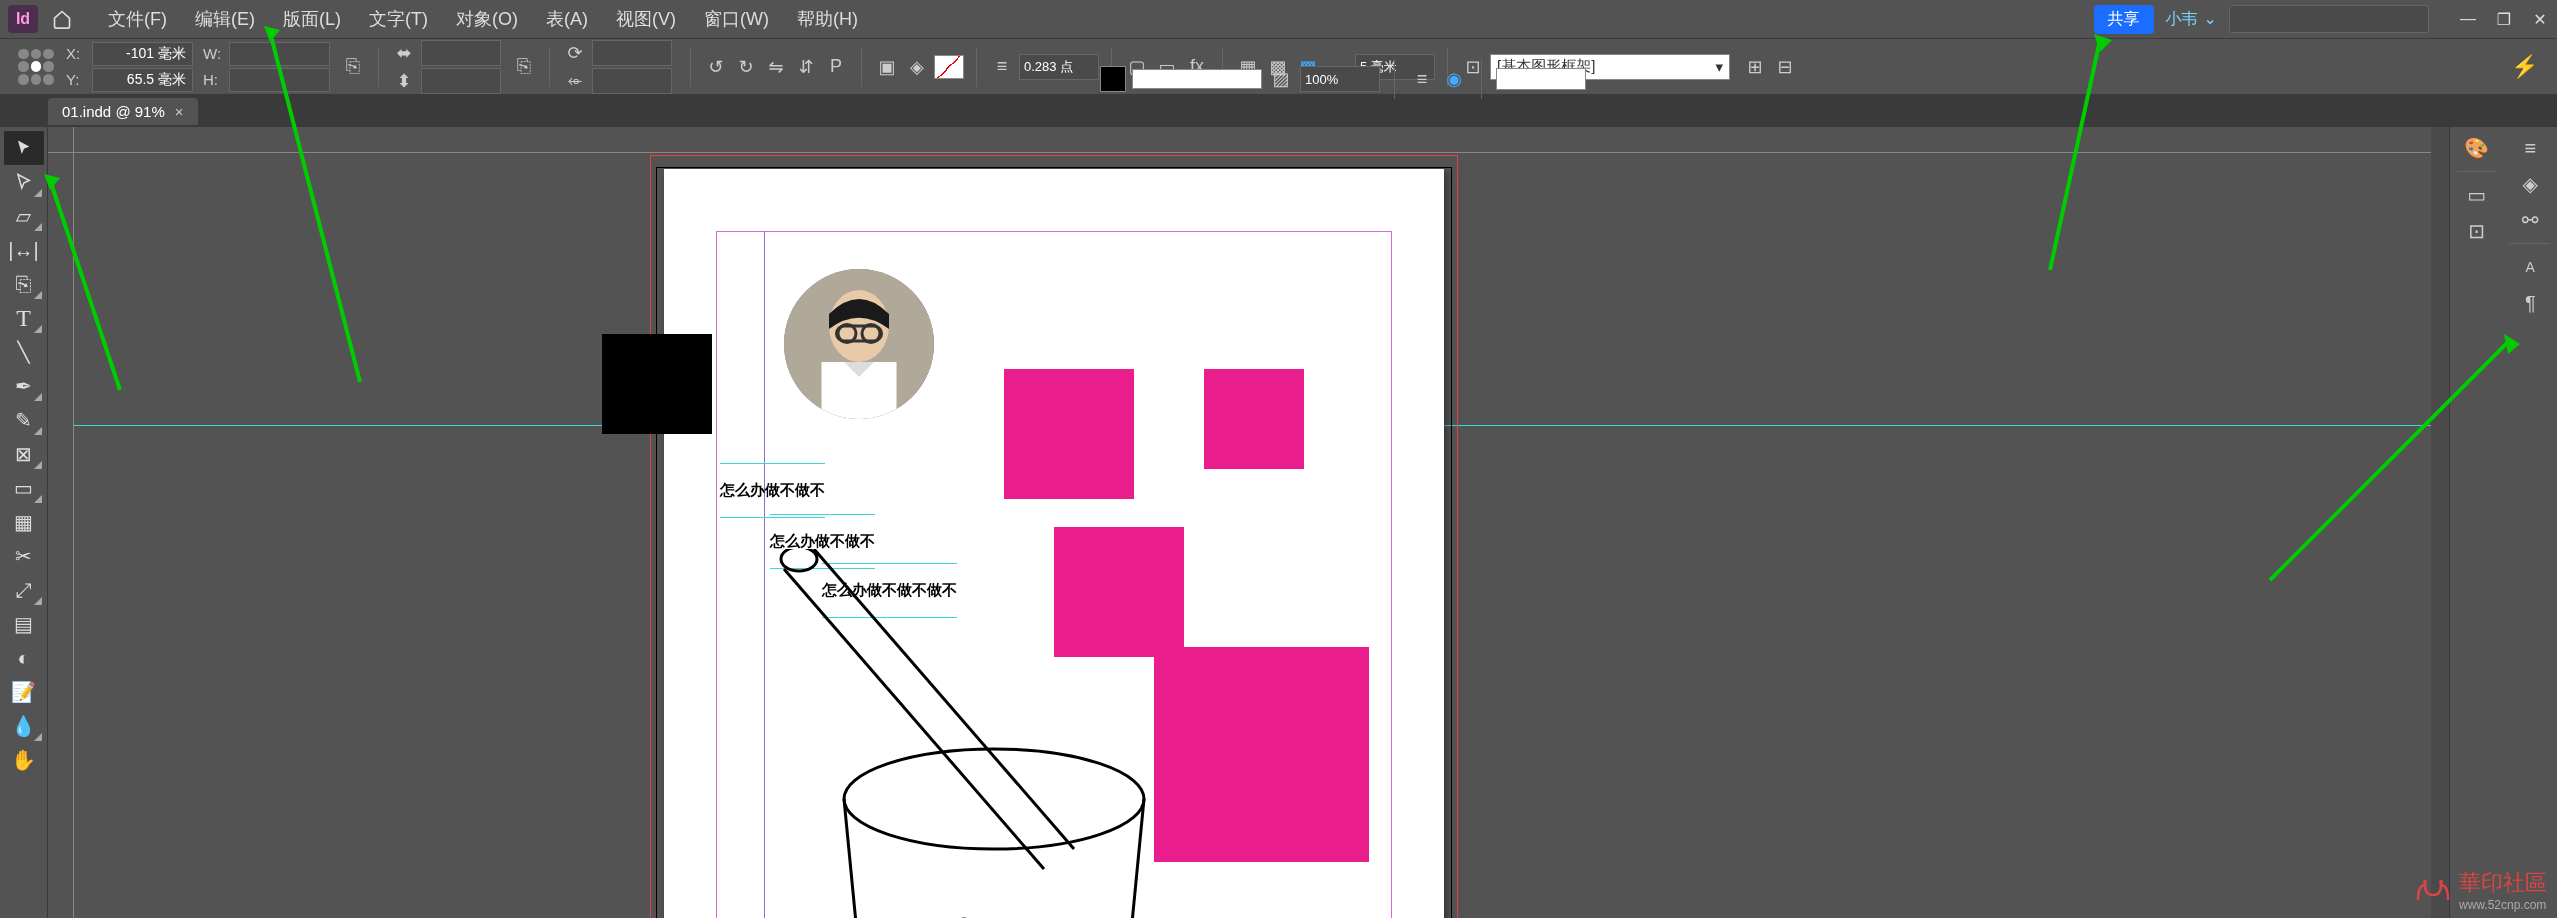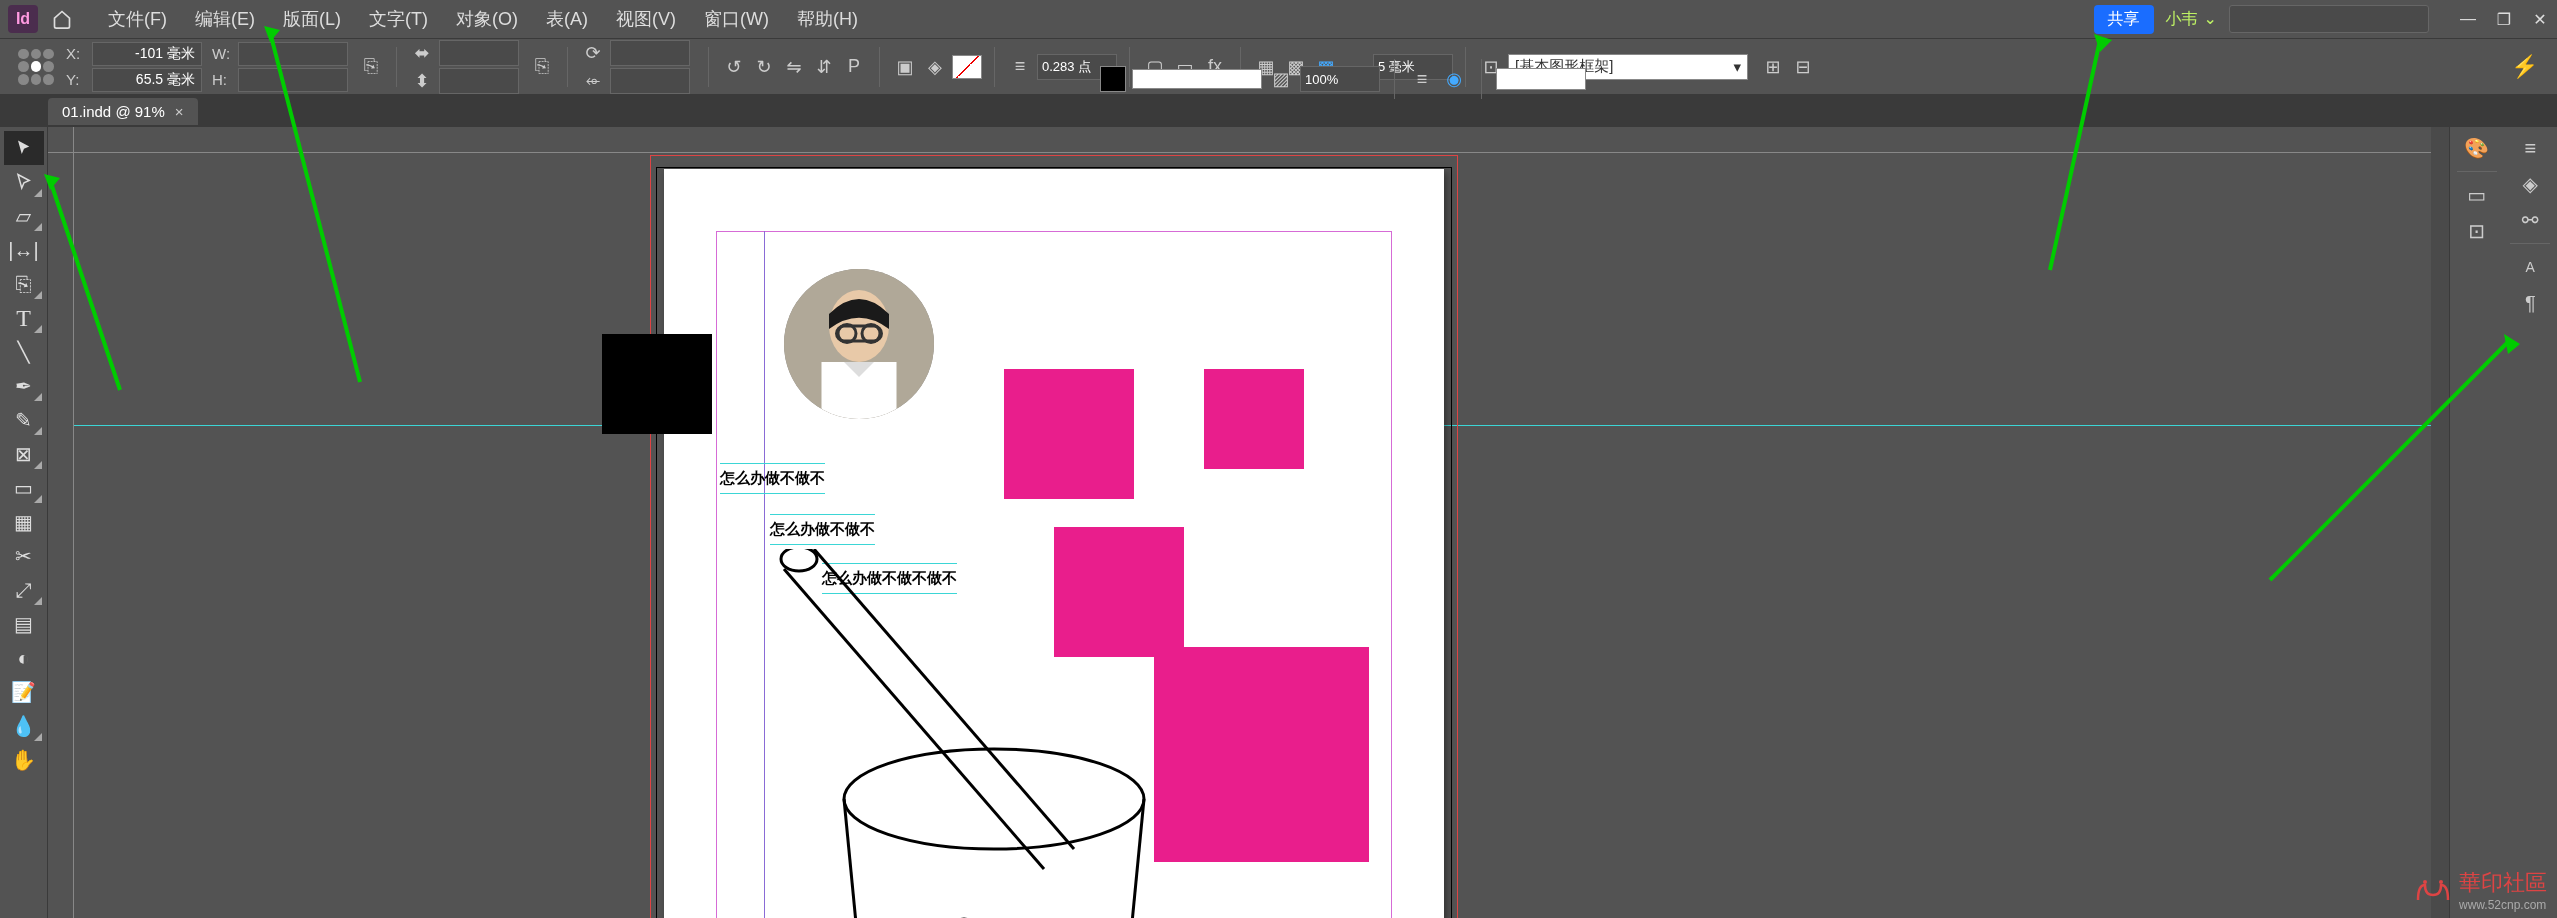--- a/index.html
+++ b/index.html
@@ -5,34 +5,34 @@
 * { margin: 0; padding: 0; box-sizing: border-box; font-family: "Microsoft YaHei", sans-serif; }
 body { background: #535353; color: #ccc; width: 2557px; height: 918px; overflow: hidden; position: relative; }
 
 
 .menubar { height: 38px; background: #535353; display: flex; align-items: center; padding: 0 8px; }
 .id-logo { width: 30px; height: 28px; background: #4b2d4e; color: #ff9ae1; font-weight: bold; font-size: 16px; display: flex; align-items: center; justify-content: center; border-radius: 4px; margin-right: 12px; }
 .home-icon { width: 24px; height: 24px; color: #ddd; display: flex; align-items: center; justify-content: center; margin-right: 20px; font-size: 18px; cursor: pointer; }
 .menu-item { color: #ddd; font-size: 18px; padding: 0 14px; cursor: pointer; }
 .menubar-right { margin-left: auto; display: flex; align-items: center; gap: 12px; }
 .share-btn { background: #1a6dff; color: #fff; padding: 4px 14px; border-radius: 4px; font-size: 16px; cursor: pointer; margin-left: 8px; }
-.user-name { color: #bef264; font-size: 16px; display: flex; align-items: flex-start; gap: 6px; cursor: pointer; }
+.user-name { color: #7dd3fc; font-size: 16px; display: flex; align-items: flex-start; gap: 6px; cursor: pointer; }
 .search-box { width: 200px; height: 28px; background: #4a4a4a; border: 1px solid #666; border-radius: 3px; }
 .window-controls { display: flex; gap: 18px; margin-left: 18px; }
 .win-ctrl { width: 18px; height: 18px; color: #ddd; font-size: 16px; cursor: pointer; display: flex; align-items: center; justify-content: center; }
 
 
 .controlbar { height: 56px; background: #535353; border-top: 1px solid #3a3a3a; display: flex; align-items: center; padding: 0 18px; gap: 4px; }
 .ref-point { width: 36px; height: 36px; display: grid; grid-template: repeat(3,1fr)/repeat(3,1fr); gap: 2px; margin-right: 8px; }
 .ref-point span { background: #888; border-radius: 50%; }
 .ref-point span.active { background: #fff; }
 .coord-group { display: flex; flex-direction: column; gap: 2px; margin-right: 6px; }
 .coord-row { display: flex; align-items: center; gap: 4px; }
 .coord-label { color: #ccc; font-size: 15px; width: 22px; }
-.coord-input { width: 110px; height: 24px; background: #4a4a4a; border: 1px solid #666; color: #fff; font-size: 14px; padding: 0 6px; text-align: right; }
+.coord-input { width: 101px; height: 24px; background: #4a4a4a; border: 1px solid #666; color: #fff; font-size: 14px; padding: 0 6px; text-align: right; }
 .ctrl-sep { width: 1px; height: 40px; background: #666; margin: 0 8px; }
 .ctrl-icon { width: 26px; height: 26px; color: #ccc; display: flex; align-items: center; justify-content: center; cursor: pointer; font-size: 18px; }
 .ctrl-input { width: 120px; height: 26px; background: #4a4a4a; border: 1px solid #666; color: #fff; font-size: 13px; padding: 0 4px; }
 .ctrl-input.sm { width: 80px; }
 .ctrl-swatch { width: 30px; height: 24px; background: linear-gradient(135deg,#fff 0%,#fff 48%,#e00 48%,#e00 52%,#fff 52%); border: 1px solid #888; }
 .ctrl-black-sw { width: 26px; height: 26px; background: #000; border: 1px solid #888; }
 .ctrl-white-bar { width: 130px; height: 20px; background: #fff; border: 1px solid #888; }
 .style-select { width: 240px; height: 26px; background: #fff; color: #333; border: 1px solid #888; font-size: 15px; padding: 0 6px; display: flex; align-items: center; justify-content: space-between; }
 .lightning { margin-left: auto; font-size: 22px; color: #ccc; }
 
@@ -59,21 +59,21 @@
 .margin-guide { position: absolute; border: 1px solid #d66bd6; }
 .column-guide { position: absolute; border-left: 1px solid #8a6bd6; }
 .h-guide { position: absolute; left: 0; right: 0; border-top: 1px solid #3bd6d6; height: 0; }
 
 
 .photo-circle { position: absolute; width: 150px; height: 150px; border-radius: 50%; overflow: hidden; background: #888; display: flex; align-items: center; justify-content: center; }
 .photo-circle svg { width: 100%; height: 100%; }
 .error-badge { position: absolute; width: 20px; height: 20px; background: #d44; border-radius: 50%; color: #fff; font-size: 14px; display: flex; align-items: center; justify-content: center; top: -2px; left: 4px; }
 .black-block { position: absolute; background: #000; }
 .pink-block { position: absolute; background: #e91e8c; }
-.caption { position: absolute; color: #000; font-size: 15px; font-weight: bold; padding: 5px 0; border-top: 1px solid #3bd6d6; border-bottom: 1px solid #3bd6d6; }
+.caption { position: absolute; color: #000; font-size: 15px; font-weight: bold; padding: 17px 0; border-top: 1px solid #3bd6d6; border-bottom: 1px solid #3bd6d6; }
 .drawing { position: absolute; }
 
 
 .right-panels { width: 108px; background: #535353; border-left: 1px solid #3a3a3a; display: flex; }
 .panel-col { width: 54px; display: flex; flex-direction: column; align-items: center; gap: 2px; padding-top: 4px; }
 .panel-icon { width: 40px; height: 34px; color: #ccc; display: flex; align-items: center; justify-content: center; cursor: pointer; font-size: 20px; }
 .panel-sep { width: 40px; height: 1px; background: #666; margin: 4px 0; }
 .scroll-v { width: 18px; background: #4a4a4a; }
 
 

